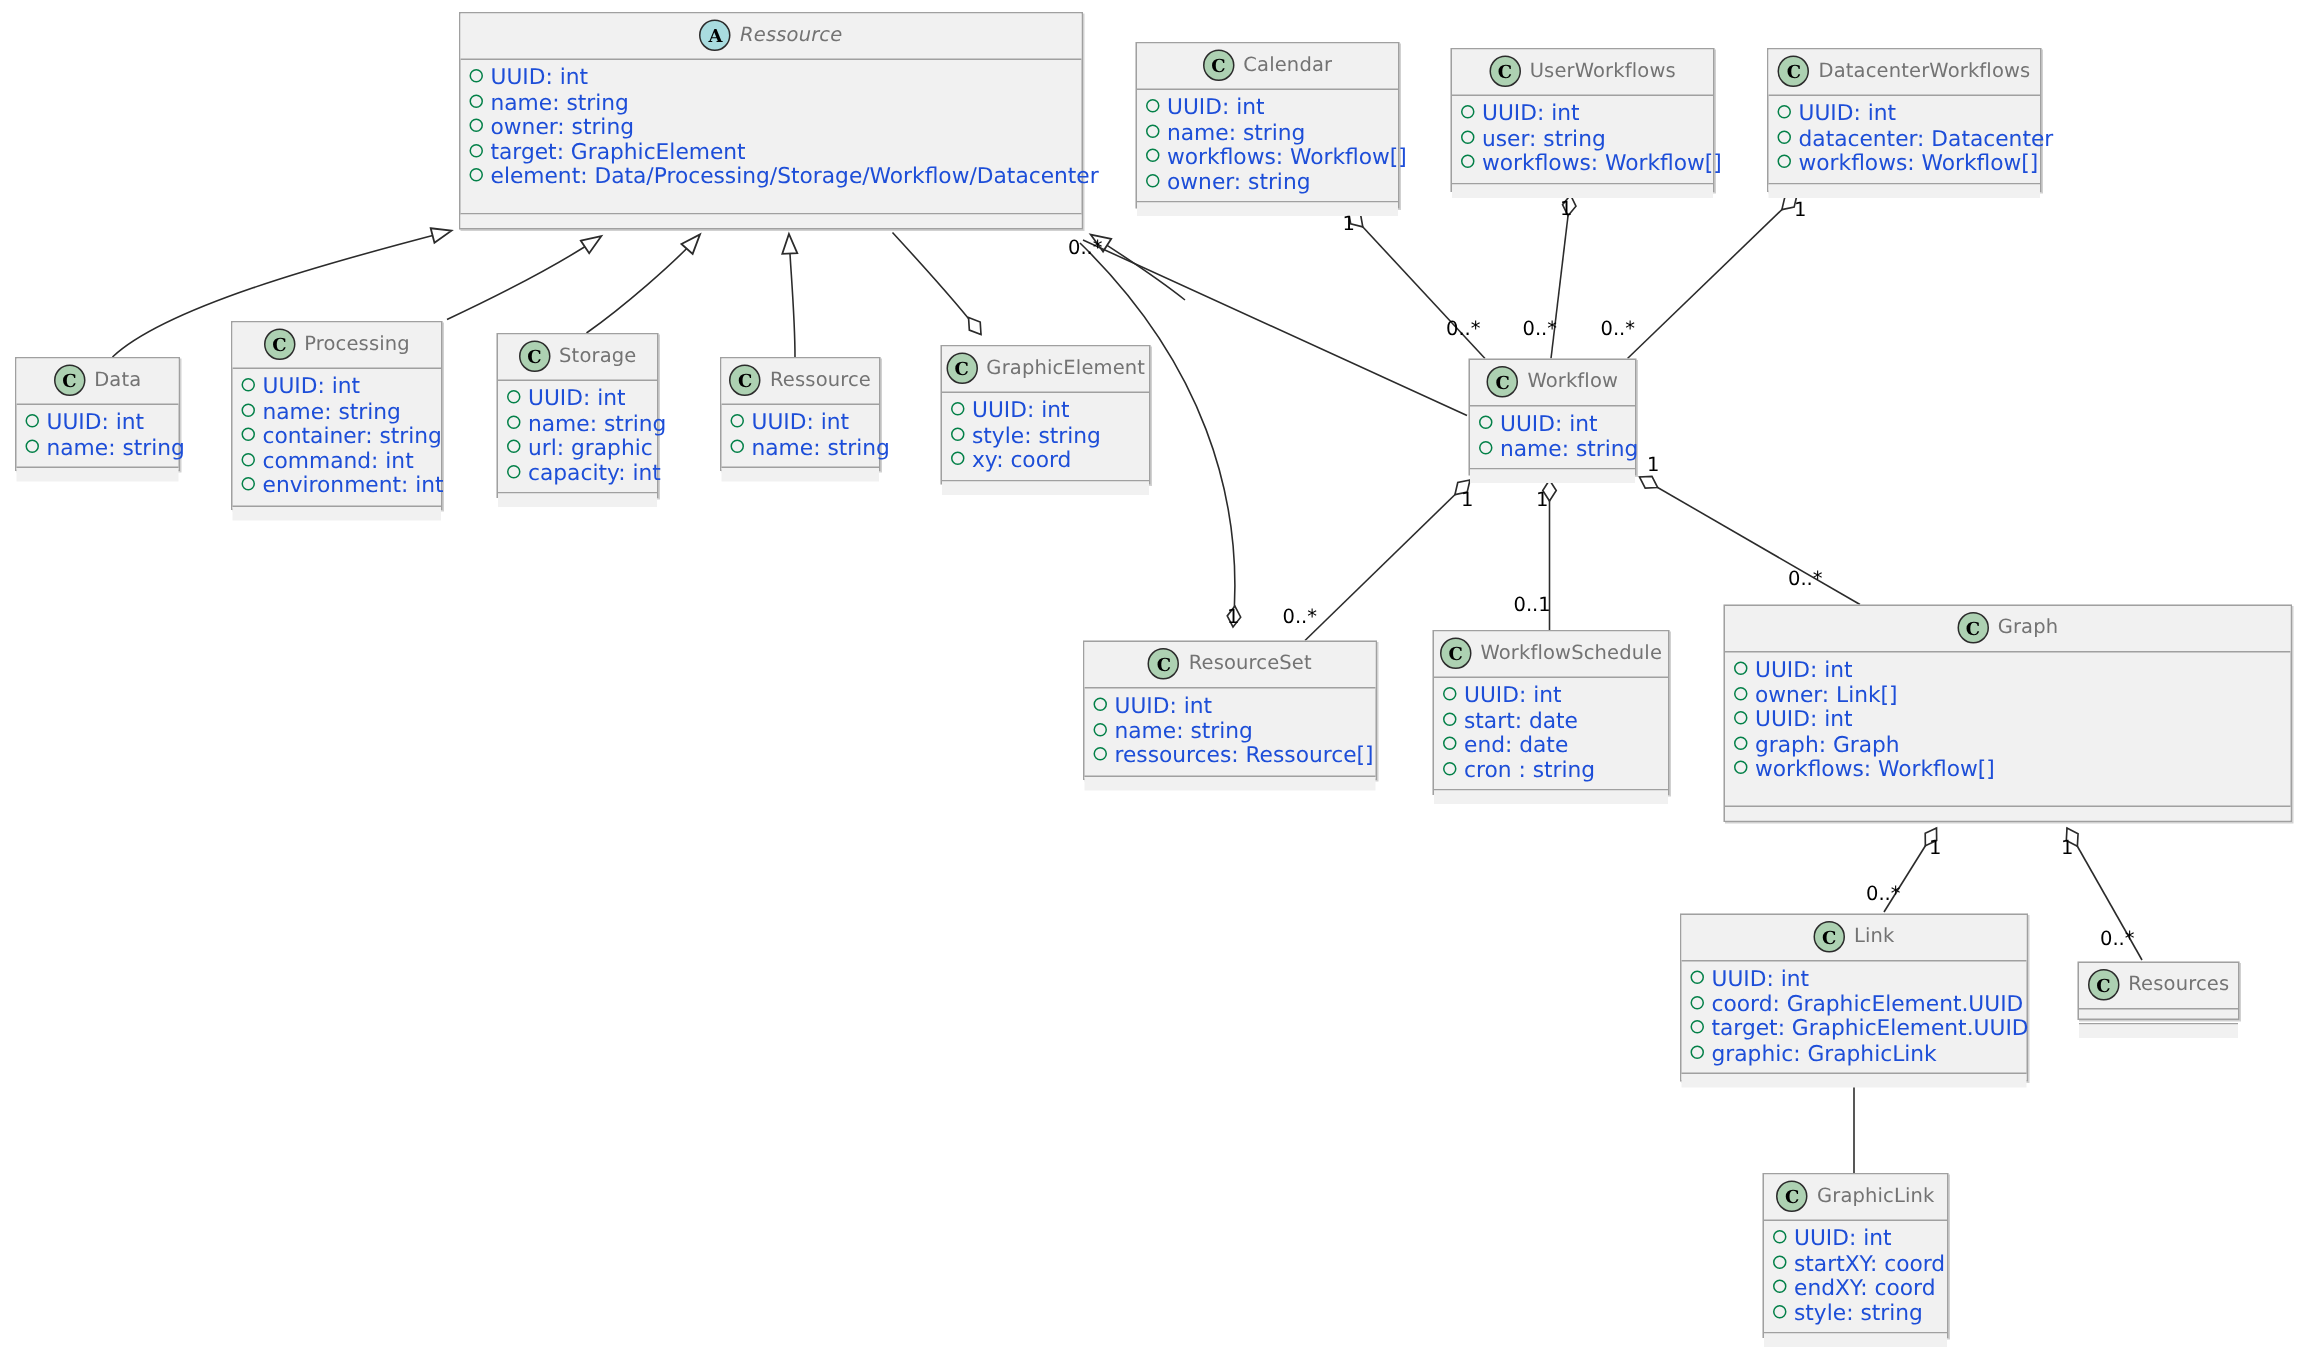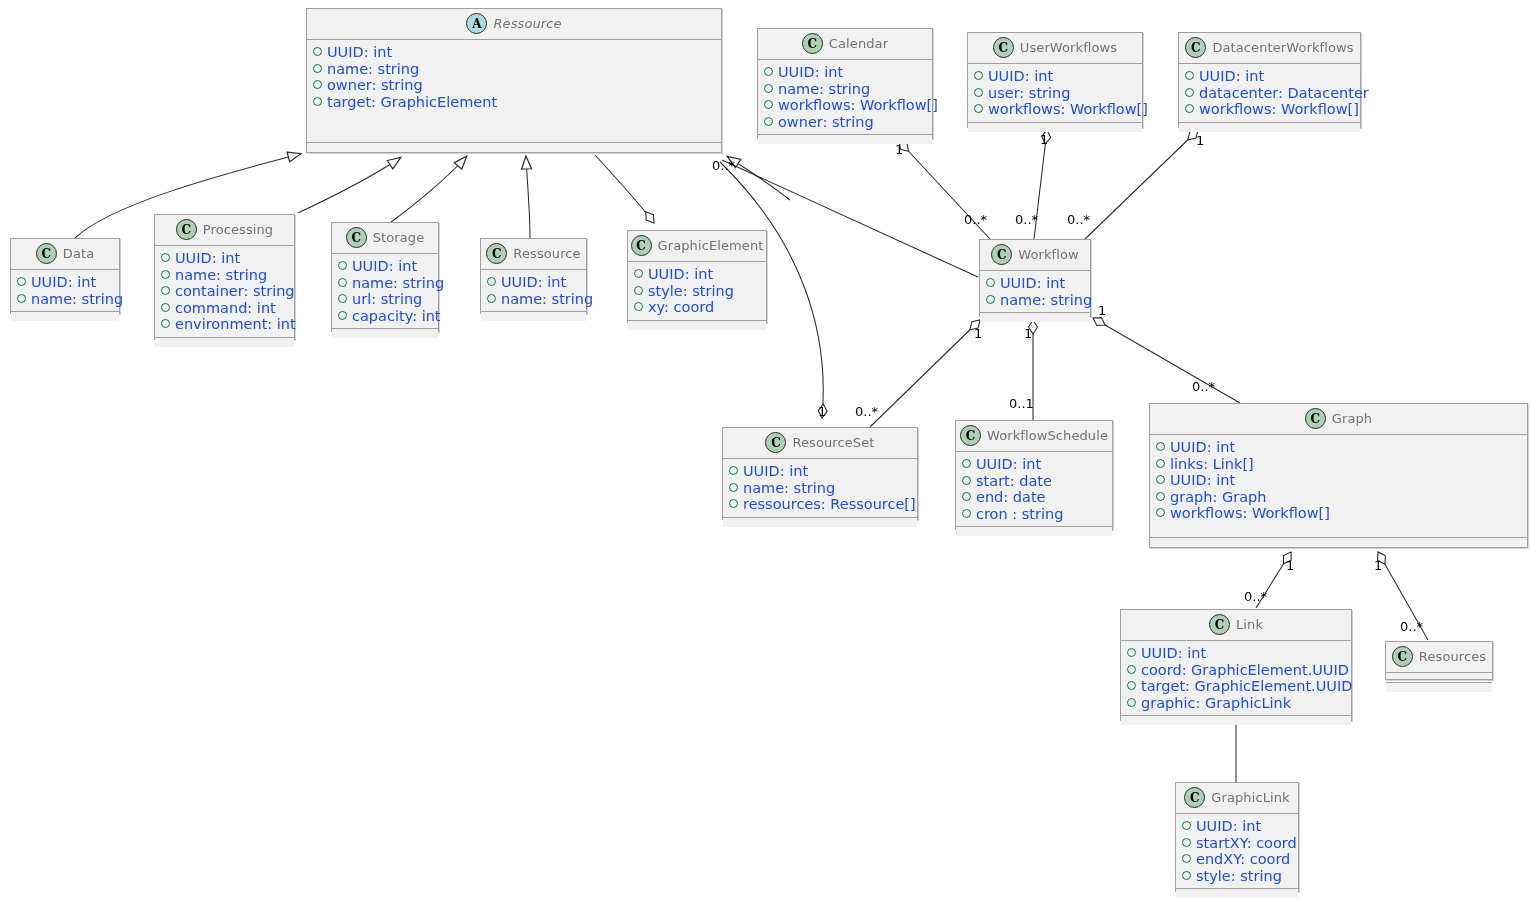--- a/index.html
+++ b/index.html
@@ -170,20 +170,24 @@
             <span>name: string</span>
           </div>
           <div class="attr-row">
             <span class="vis-dot"></span>
             <span>owner: string</span>
           </div>
           <div class="attr-row">
             <span class="vis-dot"></span>
             <span>target: GraphicElement</span>
           </div>
+          <div class="attr-row">
+            <span class="vis-dot"></span>
+            <span>element: Data/Processing/Storage/Workflow/Datacenter</span>
+          </div>
         </div>
         <div class="uml-methods"></div>
       </div>
       <div class="uml-class" style="left: 757px; top: 28px; width: 176px; height: 111px;">
         <div class="uml-header">
           <span class="stereo-icon">C</span>
           <span class="uml-title">Calendar</span>
         </div>
         <div class="uml-attrs">
           <div class="attr-row">
@@ -302,21 +306,21 @@
           <div class="attr-row">
             <span class="vis-dot"></span>
             <span>UUID: int</span>
           </div>
           <div class="attr-row">
             <span class="vis-dot"></span>
             <span>name: string</span>
           </div>
           <div class="attr-row">
             <span class="vis-dot"></span>
-            <span>url: string</span>
+            <span>url: graphic</span>
           </div>
           <div class="attr-row">
             <span class="vis-dot"></span>
             <span>capacity: int</span>
           </div>
         </div>
         <div class="uml-methods"></div>
       </div>
       <div class="uml-class" style="left: 480px; top: 238px; width: 107px; height: 76px;">
         <div class="uml-header">
@@ -424,21 +428,21 @@
           <span class="stereo-icon">C</span>
           <span class="uml-title">Graph</span>
         </div>
         <div class="uml-attrs">
           <div class="attr-row">
             <span class="vis-dot"></span>
             <span>UUID: int</span>
           </div>
           <div class="attr-row">
             <span class="vis-dot"></span>
-            <span>links: Link[]</span>
+            <span>owner: Link[]</span>
           </div>
           <div class="attr-row">
             <span class="vis-dot"></span>
             <span>UUID: int</span>
           </div>
           <div class="attr-row">
             <span class="vis-dot"></span>
             <span>graph: Graph</span>
           </div>
           <div class="attr-row">

